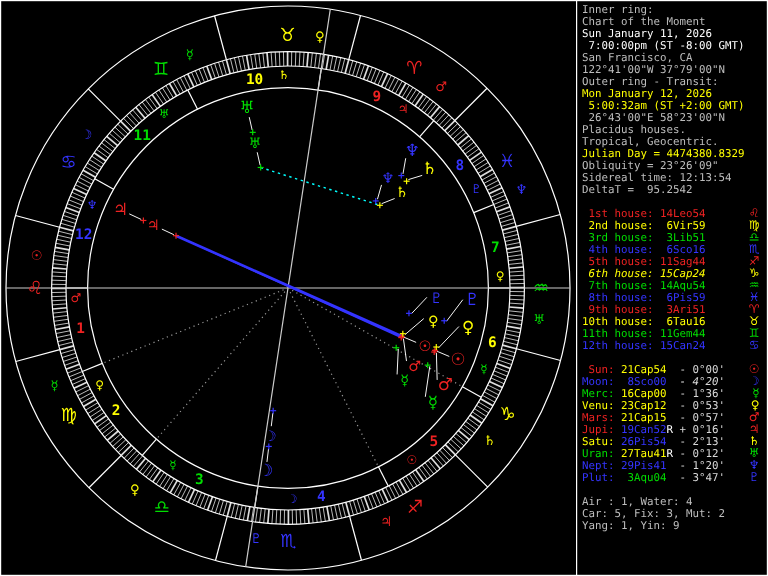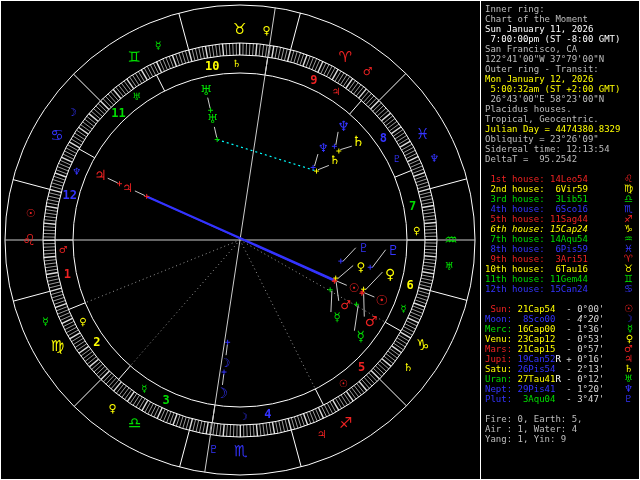--- a/index.html
+++ b/index.html
@@ -592,19 +592,19 @@
         <div class="line"><span class="tx" style="color: rgb(255, 255, 0);">Venu: </span><span class="tx" style="color: rgb(255, 255, 0);">23Cap12</span><span class="tx" style="color: rgb(255, 255, 255);"> </span><span class="tx" style="color: rgb(216, 216, 216);"> - 0°53'</span><span class="glyphcol" style="color: rgb(255, 255, 0);">♀</span></div>
         <div class="line"><span class="tx" style="color: rgb(238, 34, 34);">Mars: </span><span class="tx" style="color: rgb(255, 255, 0);">21Cap15</span><span class="tx" style="color: rgb(255, 255, 255);"> </span><span class="tx" style="color: rgb(216, 216, 216);"> - 0°57'</span><span class="glyphcol" style="color: rgb(238, 34, 34);">♂</span></div>
         <div class="line"><span class="tx" style="color: rgb(238, 34, 34);">Jupi: </span><span class="tx" style="color: rgb(52, 52, 255);">19Can52</span><span class="tx" style="color: rgb(255, 255, 255);">R</span><span class="tx" style="color: rgb(216, 216, 216);"> + 0°16'</span><span class="glyphcol" style="color: rgb(238, 34, 34);">♃</span></div>
         <div class="line"><span class="tx" style="color: rgb(255, 255, 0);">Satu: </span><span class="tx" style="color: rgb(52, 52, 255);">26Pis54</span><span class="tx" style="color: rgb(255, 255, 255);"> </span><span class="tx" style="color: rgb(216, 216, 216);"> - 2°13'</span><span class="glyphcol" style="color: rgb(255, 255, 0);">♄</span></div>
         <div class="line"><span class="tx" style="color: rgb(0, 221, 0);">Uran: </span><span class="tx" style="color: rgb(255, 255, 0);">27Tau41</span><span class="tx" style="color: rgb(255, 255, 255);">R</span><span class="tx" style="color: rgb(216, 216, 216);"> - 0°12'</span><span class="glyphcol" style="color: rgb(0, 221, 0);">♅</span></div>
         <div class="line"><span class="tx" style="color: rgb(52, 52, 255);">Nept: </span><span class="tx" style="color: rgb(52, 52, 255);">29Pis41</span><span class="tx" style="color: rgb(255, 255, 255);"> </span><span class="tx" style="color: rgb(216, 216, 216);"> - 1°20'</span><span class="glyphcol" style="color: rgb(52, 52, 255);">♆</span></div>
         <div class="line"><span class="tx" style="color: rgb(52, 52, 255);">Plut: </span><span class="tx" style="color: rgb(0, 221, 0);"> 3Aqu04</span><span class="tx" style="color: rgb(255, 255, 255);"> </span><span class="tx" style="color: rgb(216, 216, 216);"> - 3°47'</span><span class="glyphcol" style="color: rgb(52, 52, 255);">♇</span></div>
       </div>
     <div class="spacer"></div>
     <div id="stats-block">
-        <div class="line"><span class="tx" style="color: rgb(189, 189, 189);">Fire: 0, Earth: 5,</span></div>
         <div class="line"><span class="tx" style="color: rgb(189, 189, 189);">Air : 1, Water: 4</span></div>
+        <div class="line"><span class="tx" style="color: rgb(189, 189, 189);">Car: 5, Fix: 3, Mut: 2</span></div>
         <div class="line"><span class="tx" style="color: rgb(189, 189, 189);">Yang: 1, Yin: 9</span></div>
       </div>
   </div>
   <div id="frame"></div>
 </div>
 
 </body></html>

